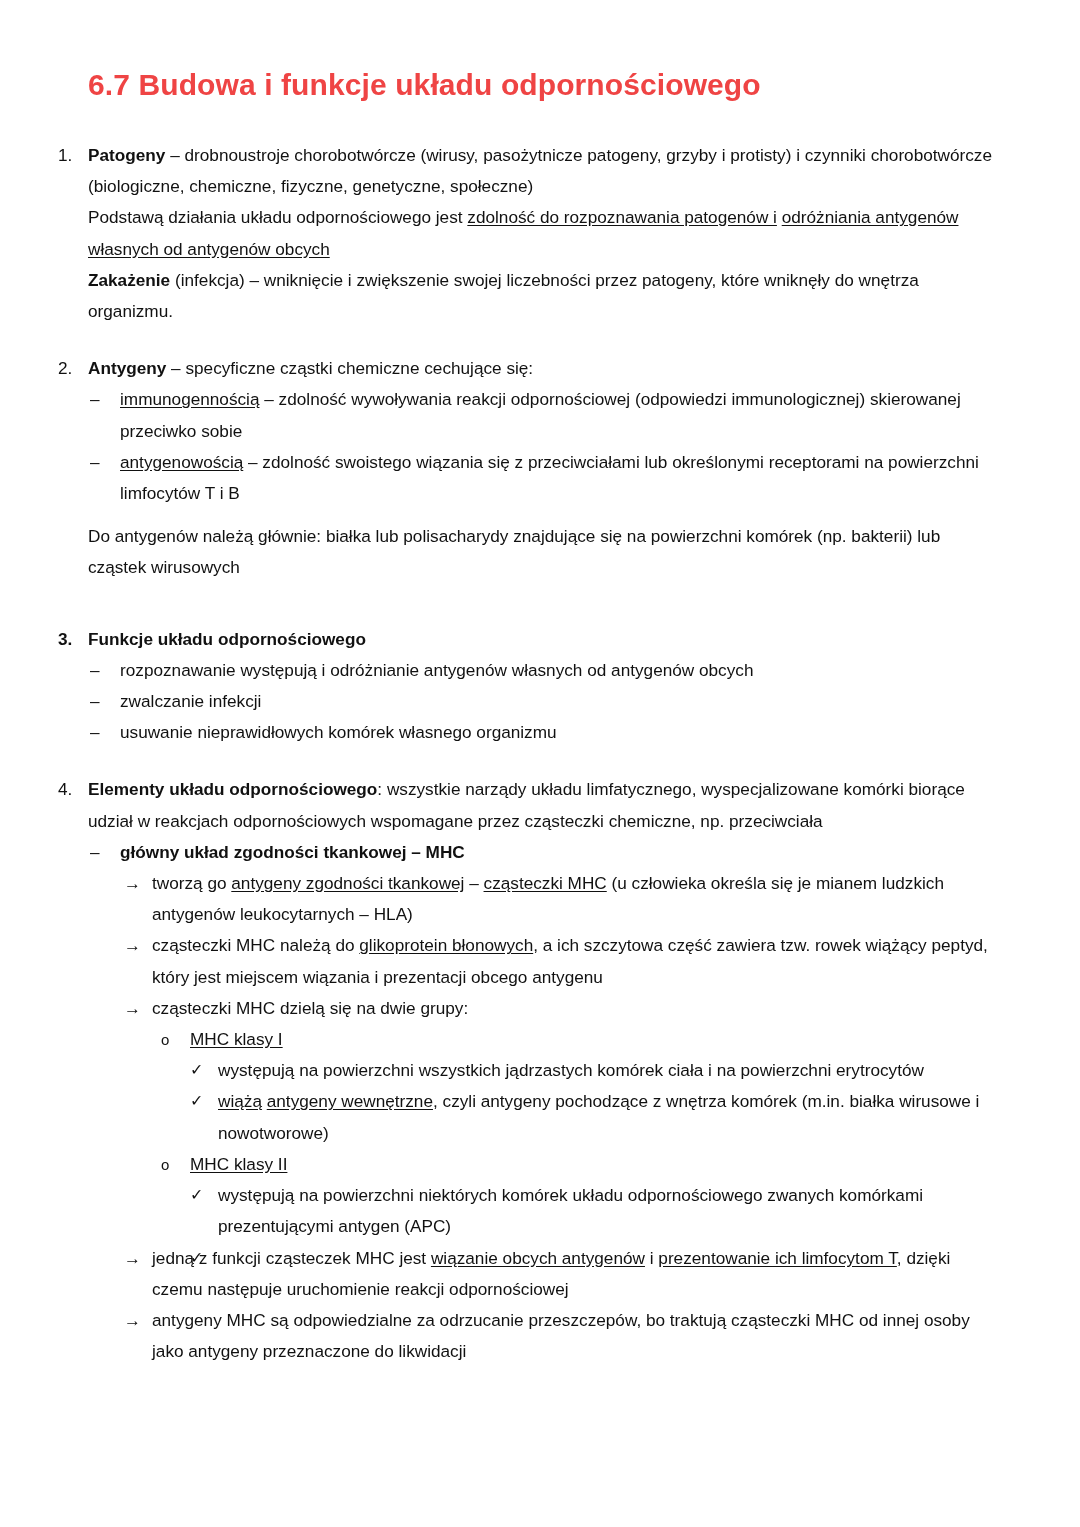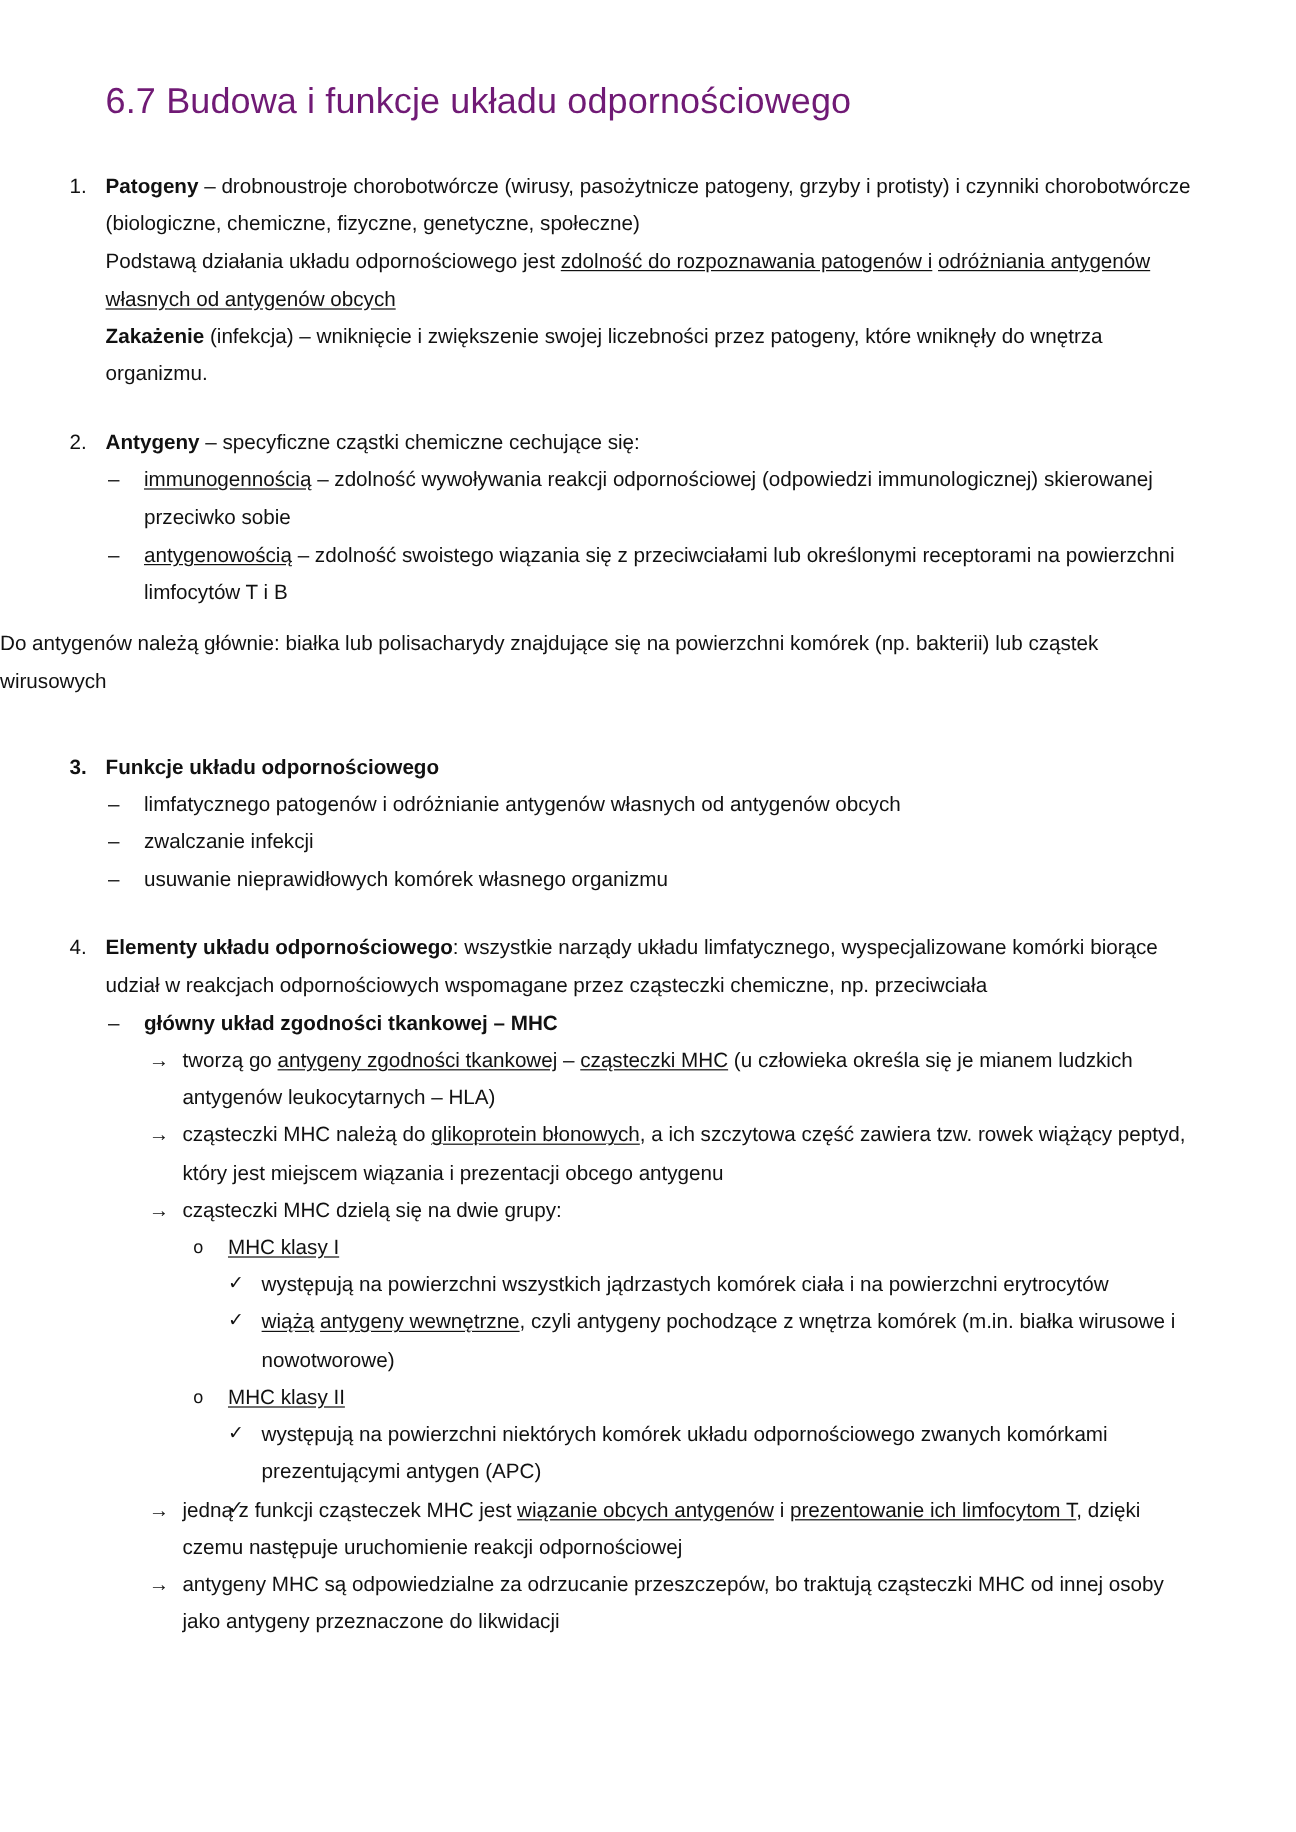--- a/index.html
+++ b/index.html
@@ -24,23 +24,23 @@
     overflow: hidden;
     background: #ffffff;
   }
 
   
   .doc-title {
     position: absolute;
     left: 88px;
     top: 48px;
     font-size: 30px;
-    font-weight: 400;
+    font-weight: 700;
     letter-spacing: 0.1px;
-    color: #701a75;
+    color: #ef4444;
     white-space: nowrap;
   }
 
   
   .content {
     position: absolute;
     left: 0;
     top: 140px;
     width: 1080px;
   }
@@ -127,20 +127,21 @@
     left: 190px;
     top: -1px;
     width: 24px;
     font-size: 16px;
   }
 
   
   .plain-item {
     position: relative;
     margin: 0;
+    padding-left: 88px;
     padding-right: 82px;
   }
 
   b, .b { font-weight: 700; }
   u, .u { text-decoration: underline; text-underline-offset: 2px; }
 
   .gap-sm { height: 12px; }
   .gap-md { height: 26px; }
   .gap-lg { height: 40px; }
 </style>
@@ -190,21 +191,21 @@
     <div class="gap-lg"></div>
 
     <div class="block">
       <div class="num-item">
         <span class="marker">3.</span>
         <p class="para"><b>Funkcje układu odpornościowego</b></p>
       </div>
 
       <div class="dash-item">
         <span class="marker">–</span>
-        <p class="para">limfatycznego patogenów i odróżnianie antygenów własnych od antygenów obcych</p>
+        <p class="para">rozpoznawanie występują i odróżnianie antygenów własnych od antygenów obcych</p>
       </div>
       <div class="dash-item">
         <span class="marker">–</span>
         <p class="para">zwalczanie infekcji</p>
       </div>
       <div class="dash-item">
         <span class="marker">–</span>
         <p class="para">usuwanie nieprawidłowych komórek własnego organizmu</p>
       </div>
     </div>

